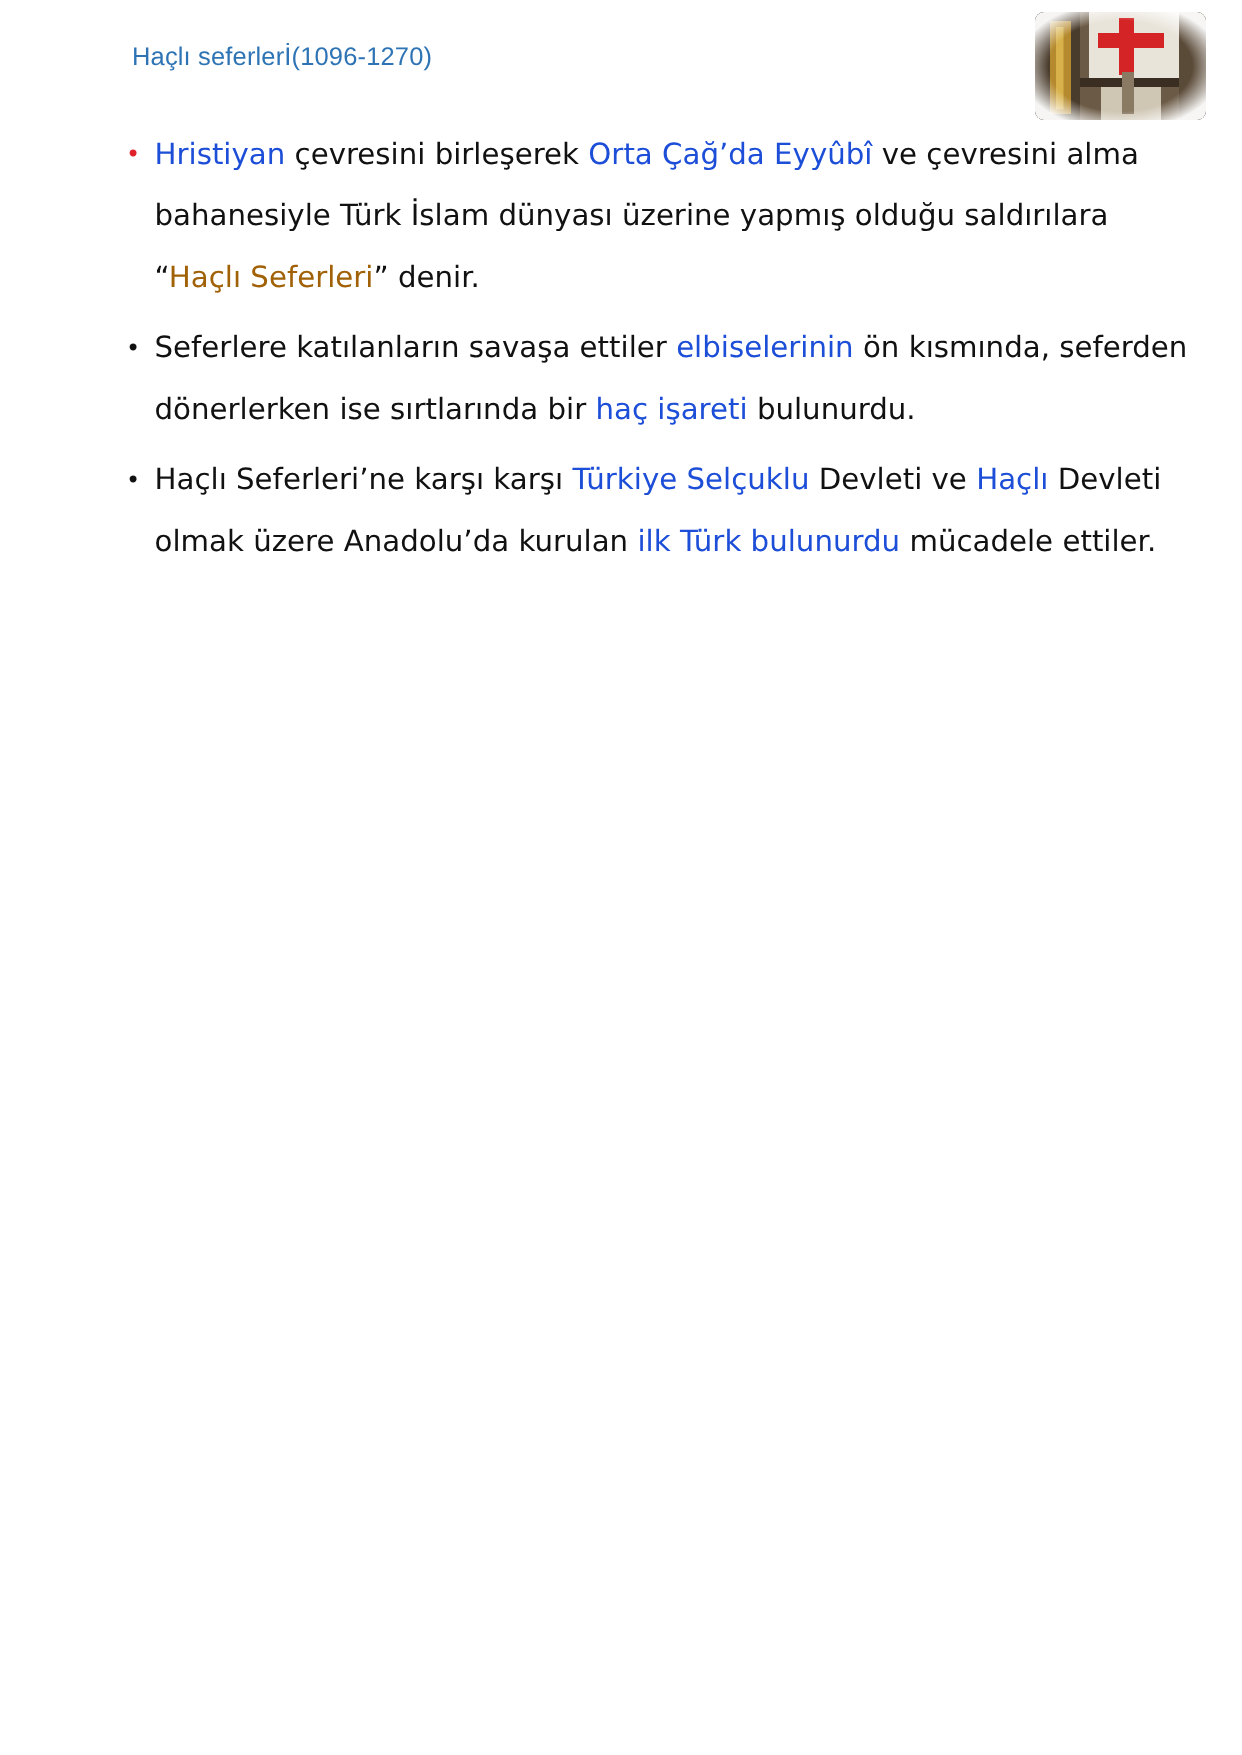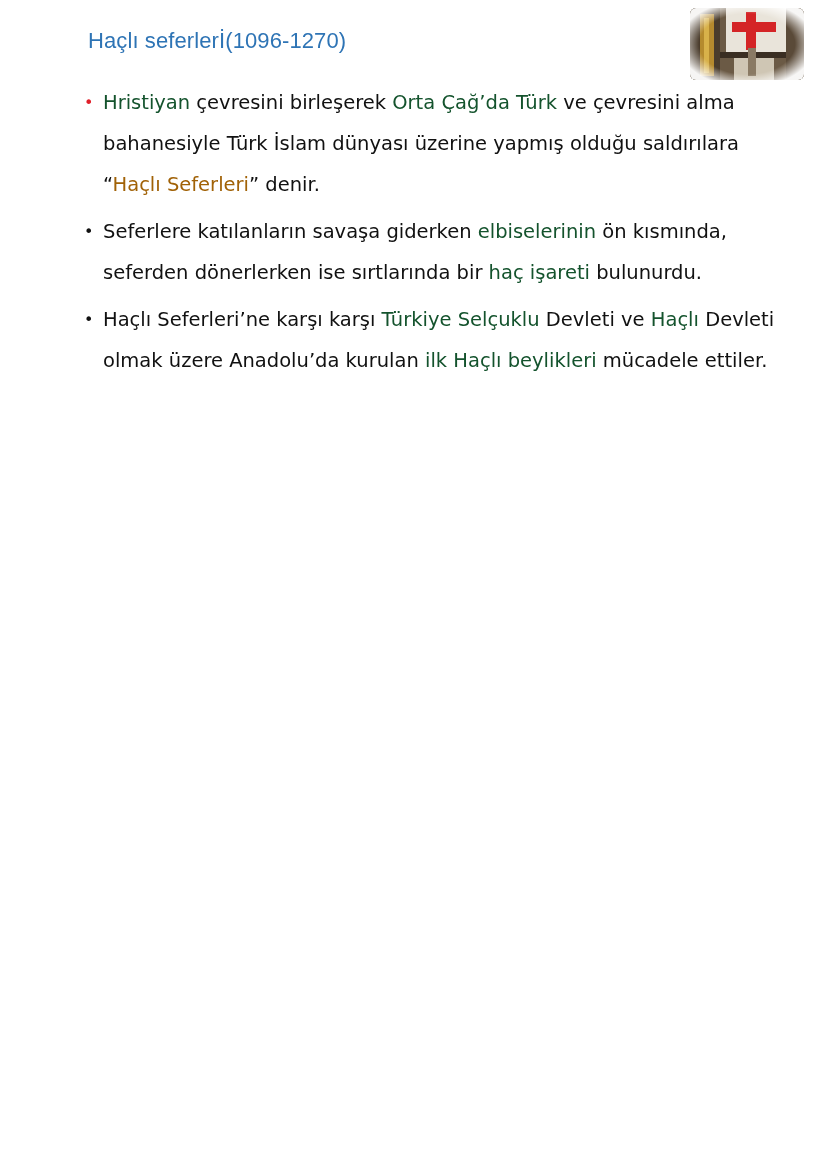--- a/index.html
+++ b/index.html
@@ -11,21 +11,21 @@
       width: 828px;
       height: 1170px;
       position: relative;
       overflow: hidden;
     }
     .page-title {
       position: absolute;
       left: 88px;
       top: 28px;
       font-family: "Liberation Sans", sans-serif;
-      font-size: 22px;
+      font-size: 17px;
       color: #2e74b5;
       margin: 0;
       font-weight: normal;
       letter-spacing: 0.1px;
     }
     .thumb {
       position: absolute;
       left: 690px;
       top: 8px;
       width: 114px;
@@ -54,21 +54,21 @@
       margin-bottom: 6px;
     }
     .bullets li .dot {
       position: absolute;
       left: 0;
       top: 0;
       font-size: 16px;
       color: #111;
     }
     .bullets li.first .dot { color: #e0202a; }
-    .red { color: #14532d; }
+    .red { color: #1d4ed8; }
     .green { color: #a16207; }
   </style>
 </head>
 <body>
 
 <h1 class="page-title">Haçlı seferlerİ(1096-1270)</h1>
 
 <div class="thumb">
   <svg width="114" height="72" viewBox="0 0 114 72">
     <defs>
@@ -88,23 +88,23 @@
     <rect x="44" y="50" width="40" height="22" fill="#cfc6b4"></rect>
     <rect x="58" y="40" width="8" height="28" fill="#8a7a64"></rect>
     <rect x="96" y="0" width="18" height="72" fill="#5a4a38"></rect>
     <rect x="0" y="0" width="114" height="72" fill="url(#fade)"></rect>
   </svg>
 </div>
 
 <ul class="bullets">
   <li class="first">
     <span class="dot">•</span>
-    <span class="red">Hristiyan</span><span> çevresini birleşerek </span><span class="red">Orta Çağ’da Türk</span><span> ve çevresini alma bahanesiyle Türk İslam dünyası üzerine yapmış olduğu saldırılara “</span><span class="green">Haçlı Seferleri</span><span>” denir.</span>
+    <span class="red">Hristiyan</span><span> çevresini birleşerek </span><span class="red">Orta Çağ’da Eyyûbî</span><span> ve çevresini alma bahanesiyle Türk İslam dünyası üzerine yapmış olduğu saldırılara “</span><span class="green">Haçlı Seferleri</span><span>” denir.</span>
   </li>
   <li>
     <span class="dot">•</span>
-    <span>Seferlere katılanların savaşa giderken </span><span class="red">elbiselerinin</span><span> ön kısmında, seferden dönerlerken ise sırtlarında bir </span><span class="red">haç işareti</span><span> bulunurdu.</span>
+    <span>Seferlere katılanların savaşa ettiler </span><span class="red">elbiselerinin</span><span> ön kısmında, seferden dönerlerken ise sırtlarında bir </span><span class="red">haç işareti</span><span> bulunurdu.</span>
   </li>
   <li>
     <span class="dot">•</span>
-    <span>Haçlı Seferleri’ne karşı karşı </span><span class="red">Türkiye Selçuklu</span><span> Devleti ve </span><span class="red">Haçlı</span><span> Devleti olmak üzere Anadolu’da kurulan </span><span class="red">ilk Haçlı beylikleri</span><span> mücadele ettiler.</span>
+    <span>Haçlı Seferleri’ne karşı karşı </span><span class="red">Türkiye Selçuklu</span><span> Devleti ve </span><span class="red">Haçlı</span><span> Devleti olmak üzere Anadolu’da kurulan </span><span class="red">ilk Türk bulunurdu</span><span> mücadele ettiler.</span>
   </li>
 </ul>
 
 </body></html>

